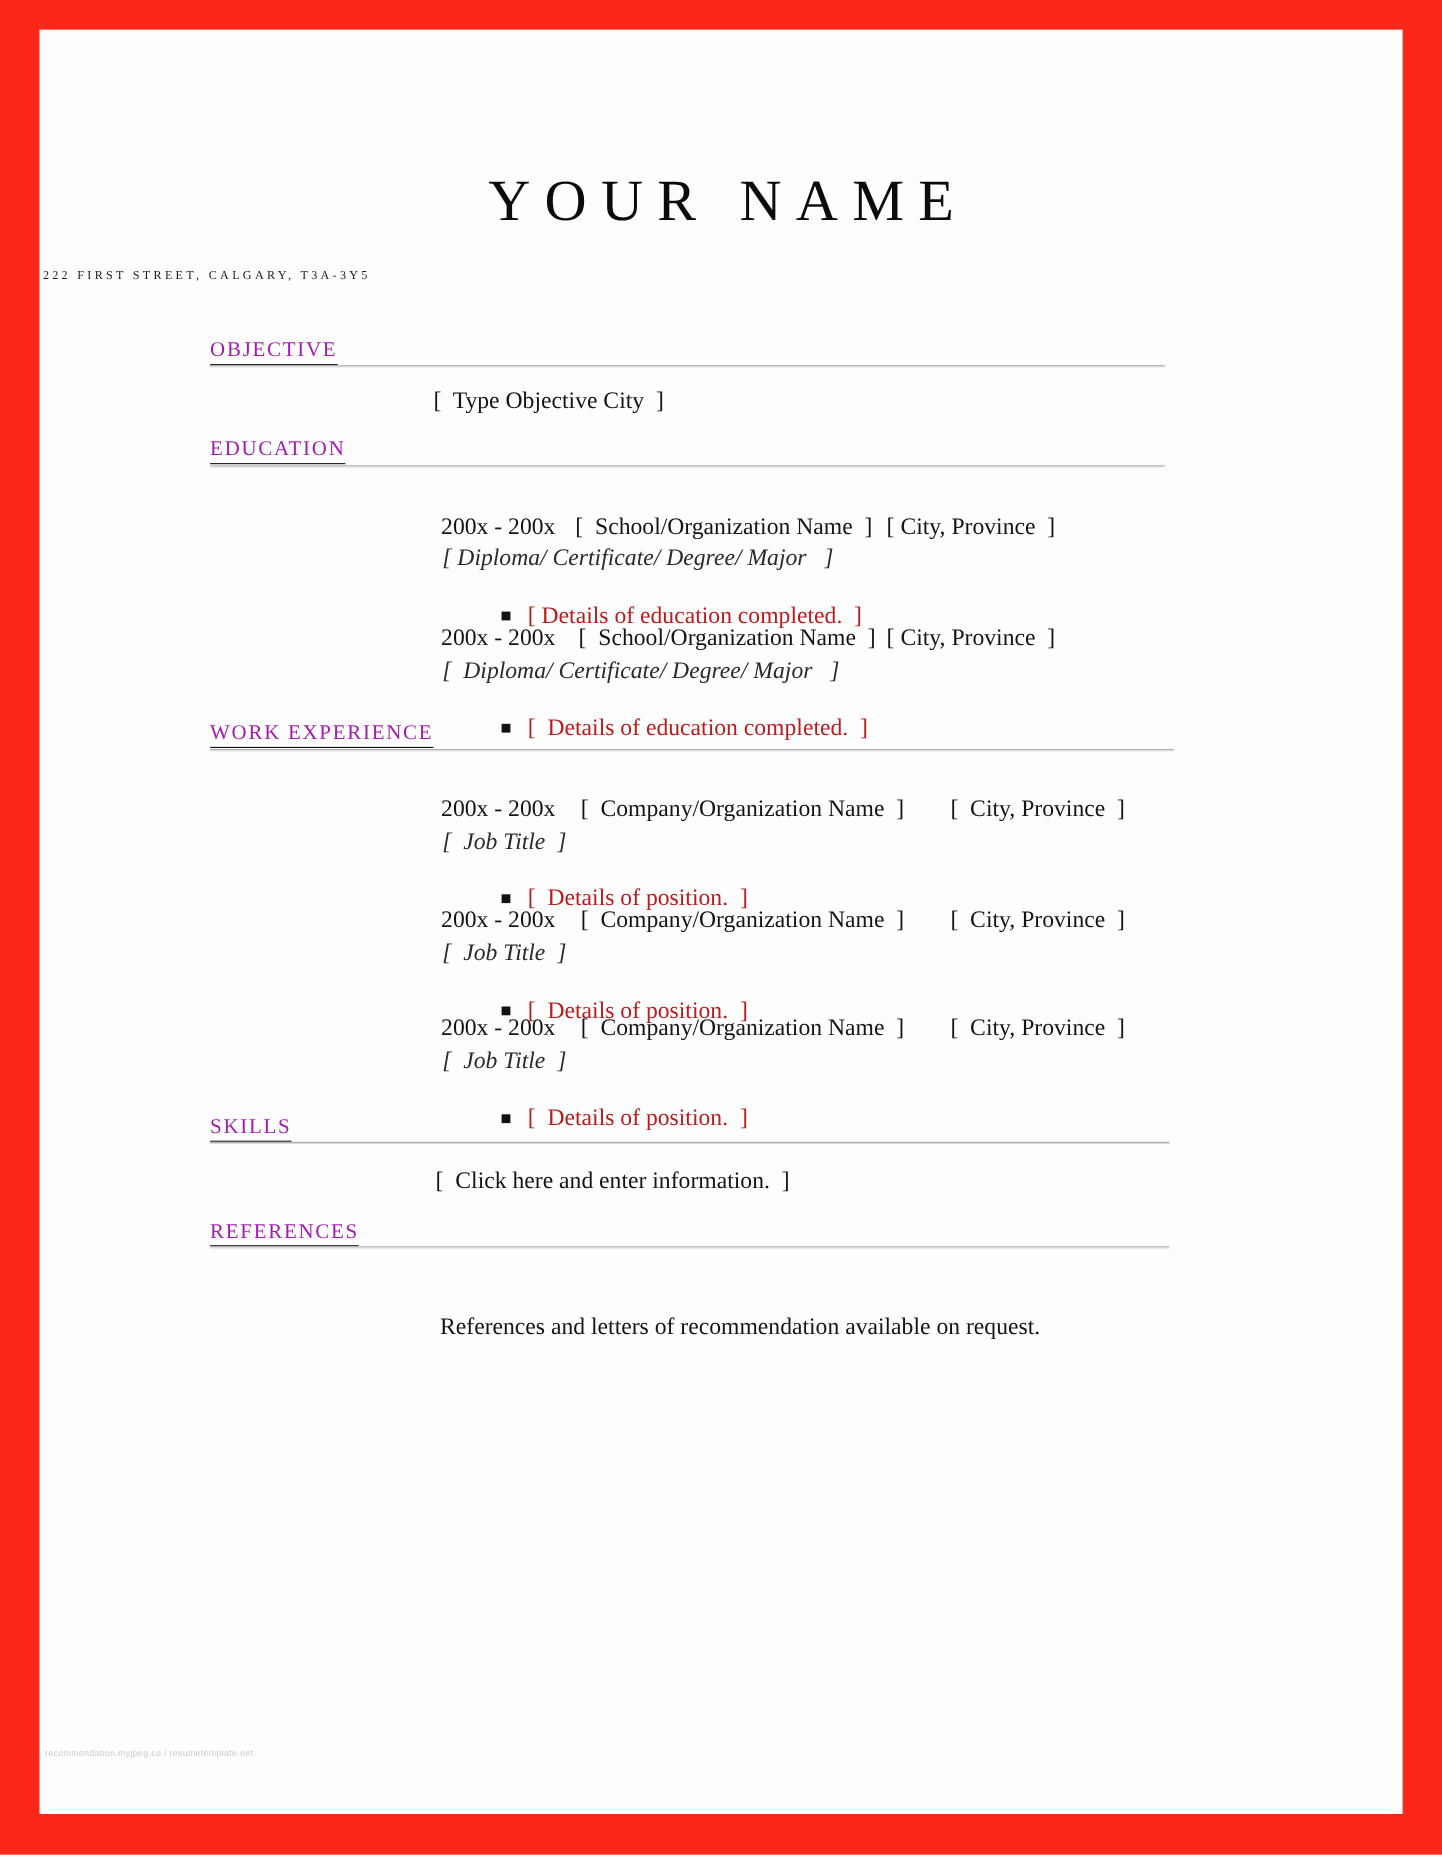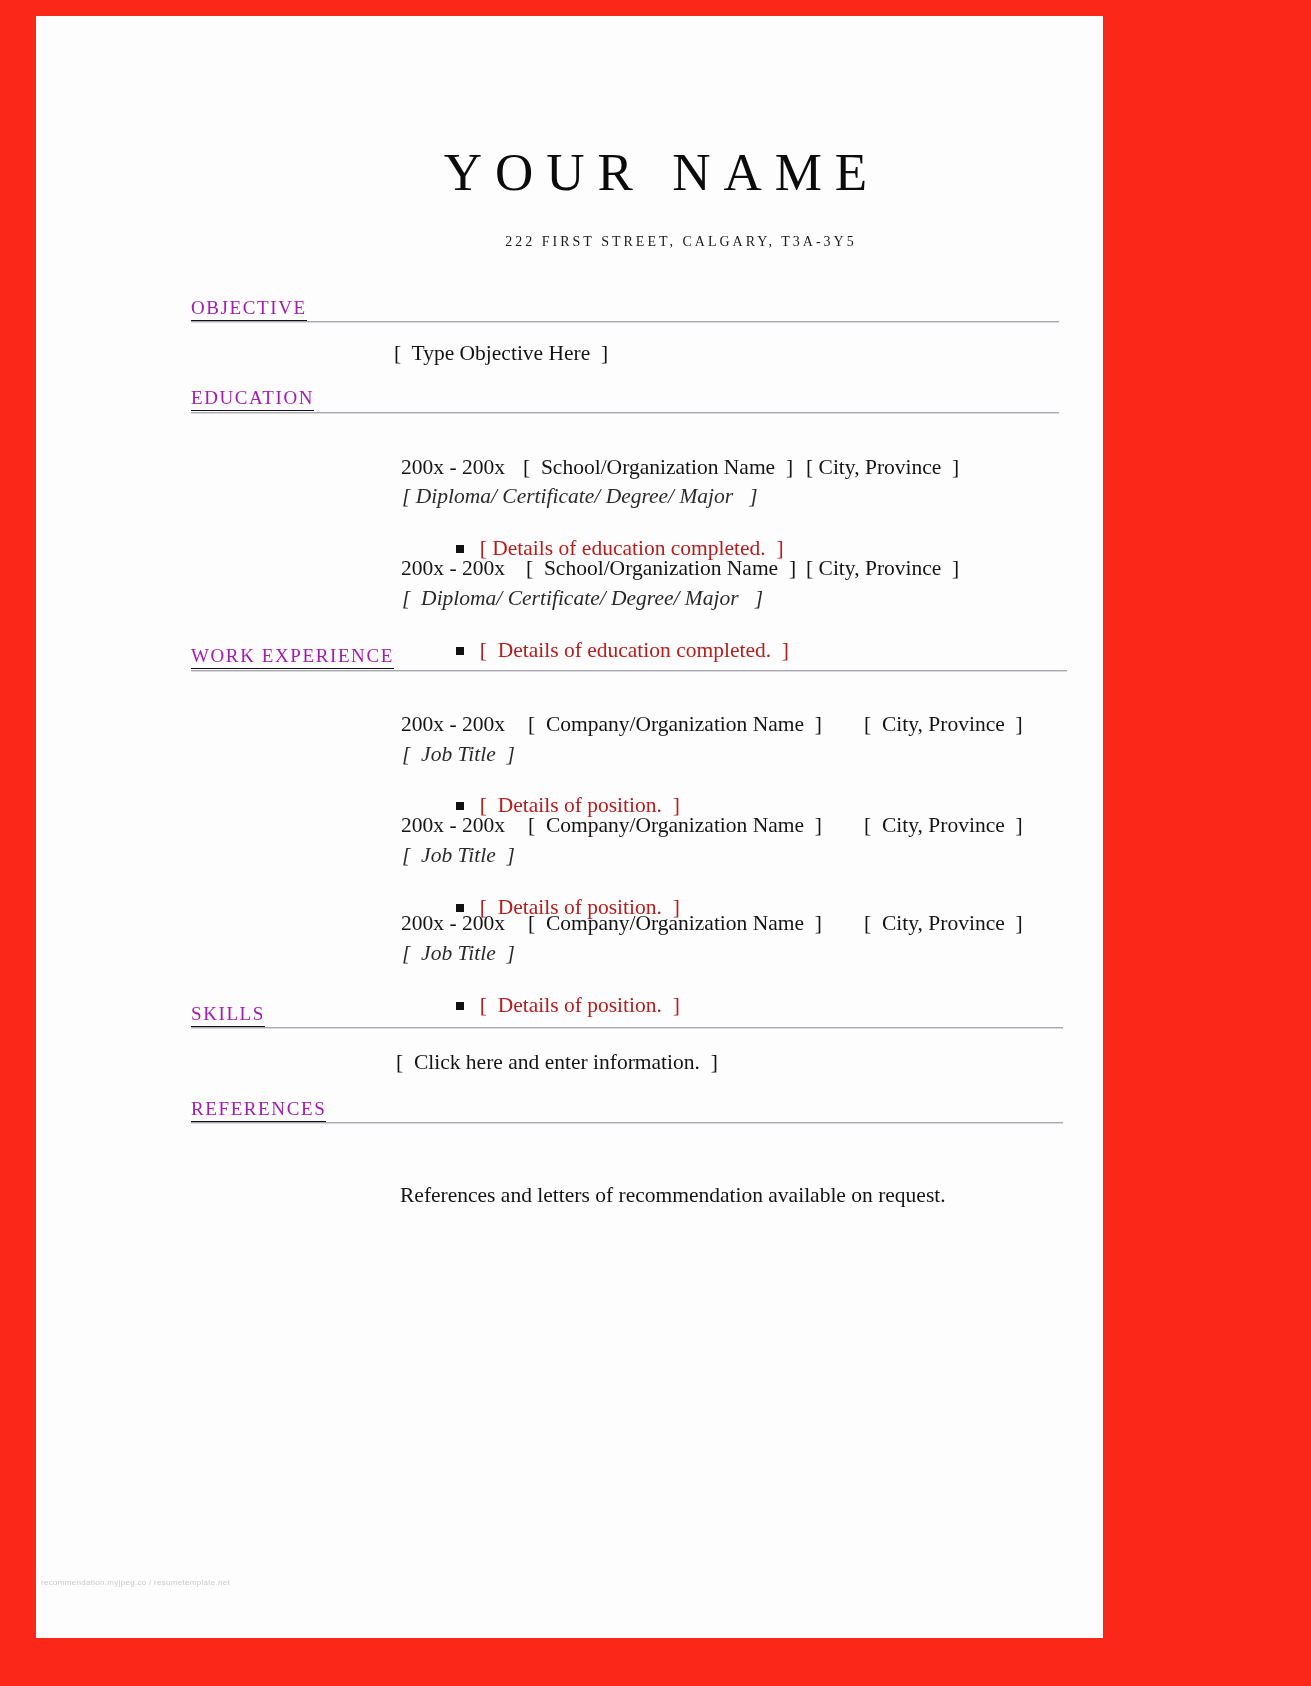--- a/index.html
+++ b/index.html
@@ -19,22 +19,22 @@
     position: absolute;
     left: 0; top: 0;
     width: 1311px;
     height: 1686px;
     background: #fb2718;
     box-sizing: border-box;
   }
   #frame-inner {
     position: absolute;
     left: 36px;
-    top: 16px;
-    width: 1067px;
+    top: 27px;
+    width: 1239px;
     height: 1622px;
     background: #fdfdfd;
     box-sizing: border-box;
     overflow: hidden;
   }
 
   
   #sheet {
     position: absolute;
     left: 0; top: 0;
@@ -54,27 +54,25 @@
     letter-spacing: 13px;
     color: #0b0b0b;
     font-weight: 400;
     text-indent: 13px;
     line-height: 1;
   }
   .contact {
     position: absolute;
     left: 0;
     width: 1239px;
-    text-align: center;
-    font-size: 14px;
+    font-size: 11px;
     letter-spacing: 3.0px;
     color: #1a1a1a;
     line-height: 1;
     text-indent: 3px;
-    margin-left: 24px;
   }
   .contact.l1 { top: 219px; }
   .contact.l2 { top: 236px; }
 
   
   .section-head {
     position: absolute;
     left: 155px;
     font-size: 19px;
     letter-spacing: 1.6px;
@@ -141,21 +139,21 @@
   <div id="frame-inner">
     <div id="sheet">
 
       <div class="name">YOUR NAME</div>
       <div class="contact l1">222 FIRST STREET, CALGARY, T3A-3Y5</div>
 
       <div class="section-head" style="top:282px;">
         <span class="txt">OBJECTIVE</span>
       </div>
       <div class="rule" style="top:305px; width:868px;"></div>
-      <div class="line" style="left:358px; top:327px;">[  Type Objective Here  ]</div>
+      <div class="line" style="left:358px; top:327px;">[  Type Objective City  ]</div>
 
       <div class="section-head" style="top:372px;">
         <span class="txt">EDUCATION</span>
       </div>
       <div class="rule" style="top:396px; width:868px;"></div>
 
       <div>
         <div class="line" style="left:365px; top:441px;">200x - 200x</div>
         <div class="line" style="left:487px; top:441px;">[  School/Organization Name  ]</div>
         <div class="line" style="left:770px; top:441px;">[ City, Province  ]</div>

